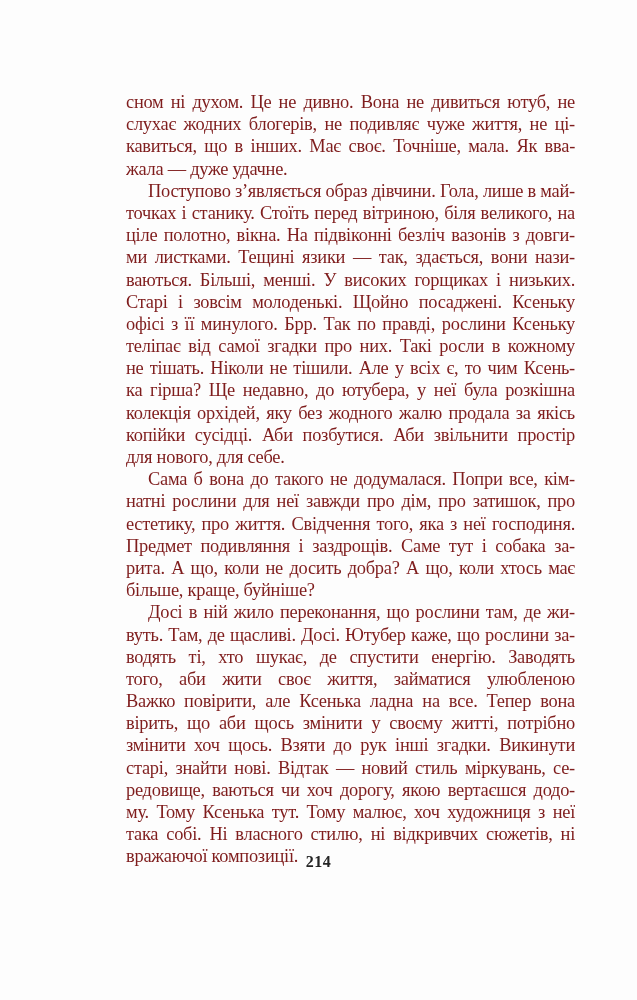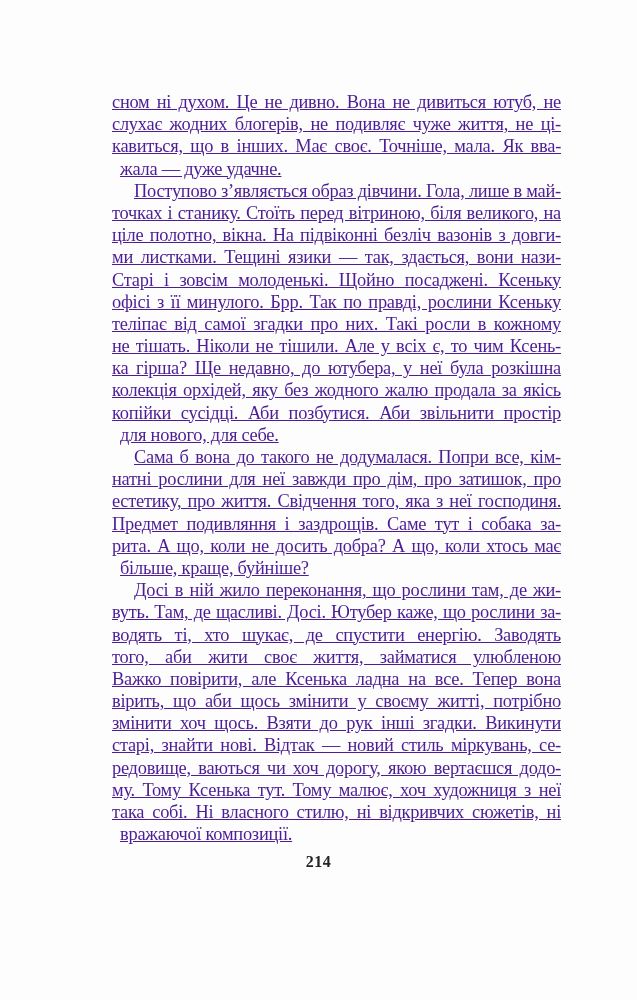--- a/index.html
+++ b/index.html
@@ -10,41 +10,39 @@
   }
   .page {
     position: relative;
     width: 637px;
     height: 1000px;
     background: #fdfdfd;
     overflow: hidden;
   }
   .text-block {
     position: absolute;
-    left: 112px;
+    left: 126px;
     top: 91px;
     width: 449px;
-    color: #4c1d95;
+    color: #7f1d1d;
     font-size: 18.4px;
     letter-spacing: -0.25px;
     line-height: 22.2px;
-    text-decoration: underline;
   }
   .para { margin: 0; padding: 0; }
   .line {
     height: 22.2px;
     overflow: hidden;
     text-align: justify;
     text-align-last: justify;
     white-space: normal;
   }
   .line.last {
     text-align: left;
     text-align-last: left;
-    margin-left: 8px;
   }
   .line.indent {
     text-indent: 22px;
   }
   .page-number {
     position: absolute;
     left: 0;
     top: 853px;
     width: 100%;
     text-align: center;
@@ -63,20 +61,21 @@
         <div class="line">сном ні духом. Це не дивно. Вона не дивиться ютуб, не</div>
         <div class="line">слухає жодних блогерів, не подивляє чуже життя, не ці-</div>
         <div class="line">кавиться, що в інших. Має своє. Точніше, мала. Як вва-</div>
         <div class="line last">жала — дуже удачне.</div>
       </div>
       <div class="para">
         <div class="line indent">Поступово з’являється образ дівчини. Гола, лише в май-</div>
         <div class="line">точках і станику. Стоїть перед вітриною, біля великого, на</div>
         <div class="line">ціле полотно, вікна. На підвіконні безліч вазонів з довги-</div>
         <div class="line">ми листками. Тещині язики — так, здається, вони нази-</div>
+        <div class="line">ваються. Більші, менші. У високих горщиках і низьких.</div>
         <div class="line">Старі і зовсім молоденькі. Щойно посаджені. Ксеньку</div>
         <div class="line">офісі з її минулого. Брр. Так по правді, рослини Ксеньку</div>
         <div class="line">теліпає від самої згадки про них. Такі росли в кожному</div>
         <div class="line">не тішать. Ніколи не тішили. Але у всіх є, то чим Ксень-</div>
         <div class="line">ка гірша? Ще недавно, до ютубера, у неї була розкішна</div>
         <div class="line">колекція орхідей, яку без жодного жалю продала за якісь</div>
         <div class="line">копійки сусідці. Аби позбутися. Аби звільнити простір</div>
         <div class="line last">для нового, для себе.</div>
       </div>
       <div class="para">

